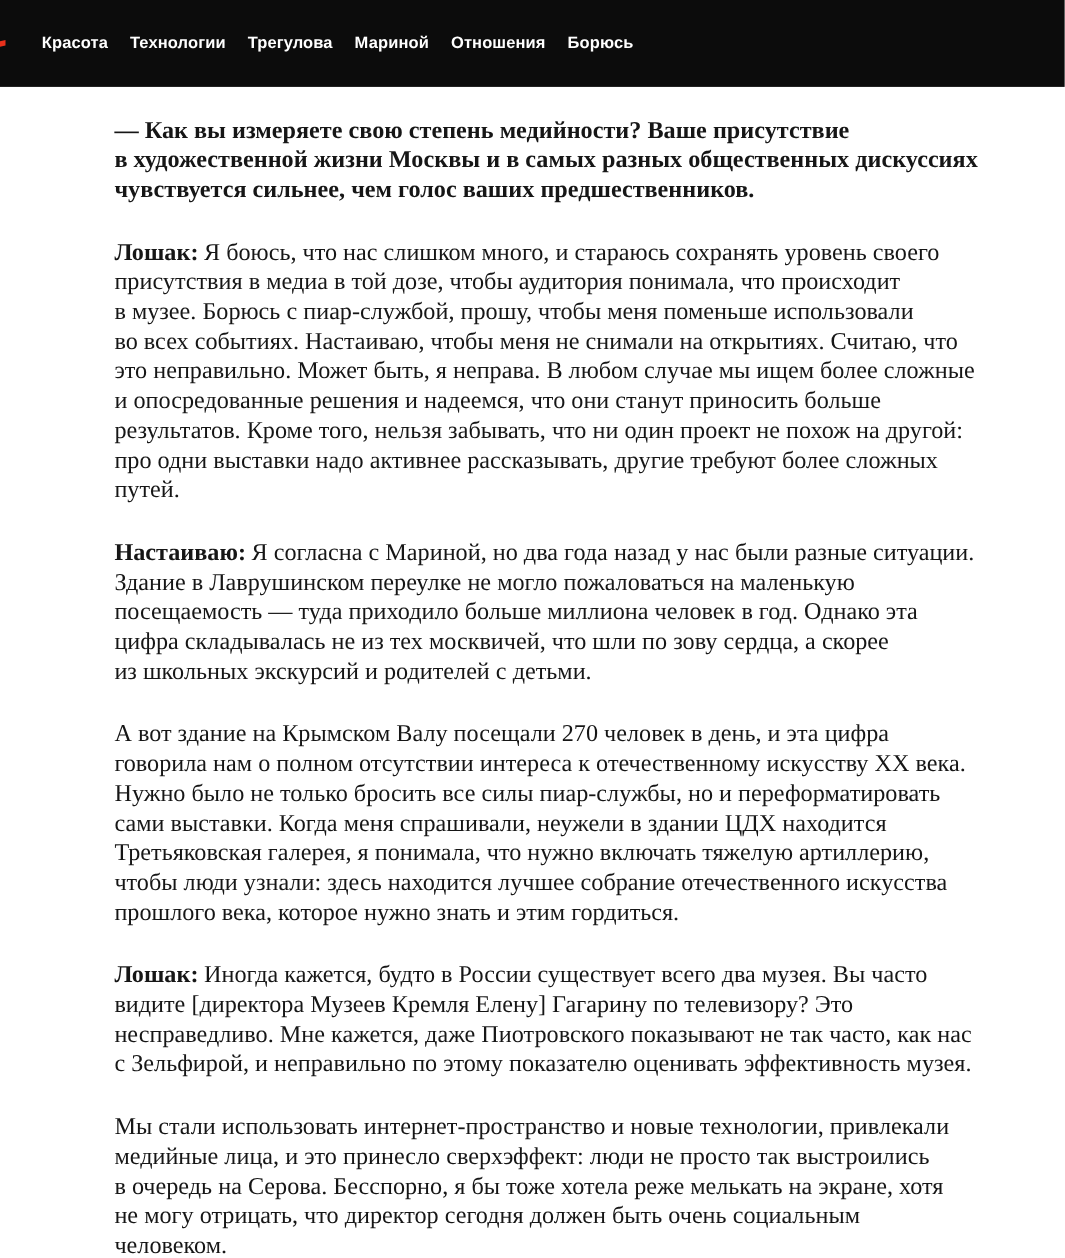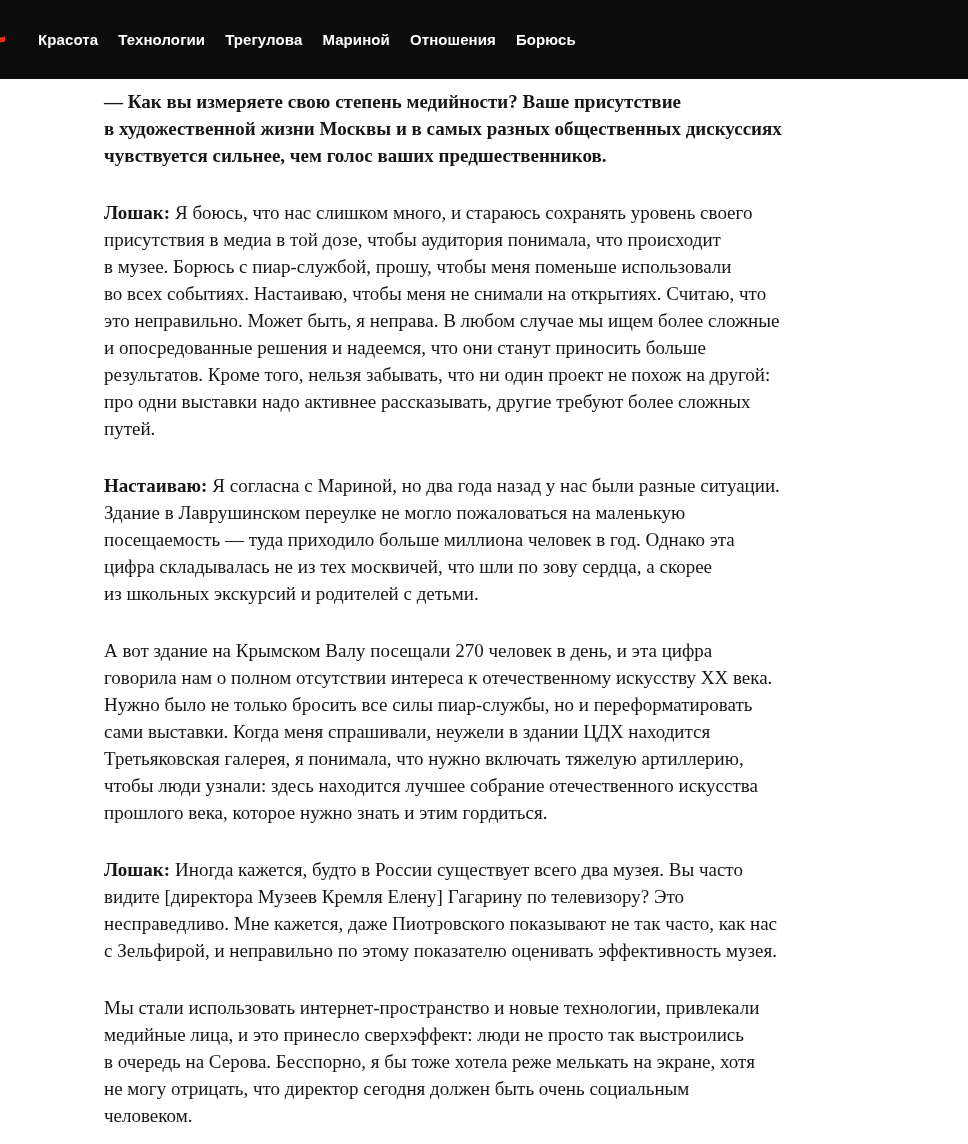--- a/index.html
+++ b/index.html
@@ -53,23 +53,23 @@
   }
 
   
   .article {
     margin-left: 104px;
     margin-right: 16px;
     padding-top: 9px;
     color: #161616;
   }
   .para {
-    font-size: 19px;
+    font-size: 22px;
     line-height: 27px;
-    margin: 0 0 30px 0;
+    margin: 16px 0 30px 0;
   }
   .para .speaker {
     font-weight: 700;
     margin-right: 5px;
   }
   .para .para-text {
     white-space: pre-line;
   }
   .para.bold-para {
     font-weight: 700;

